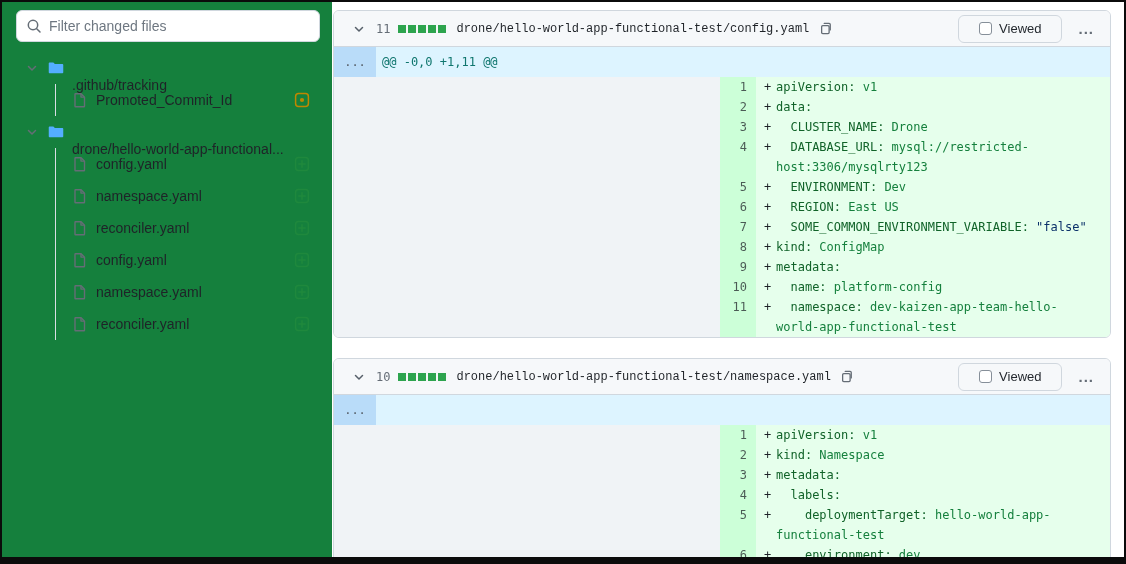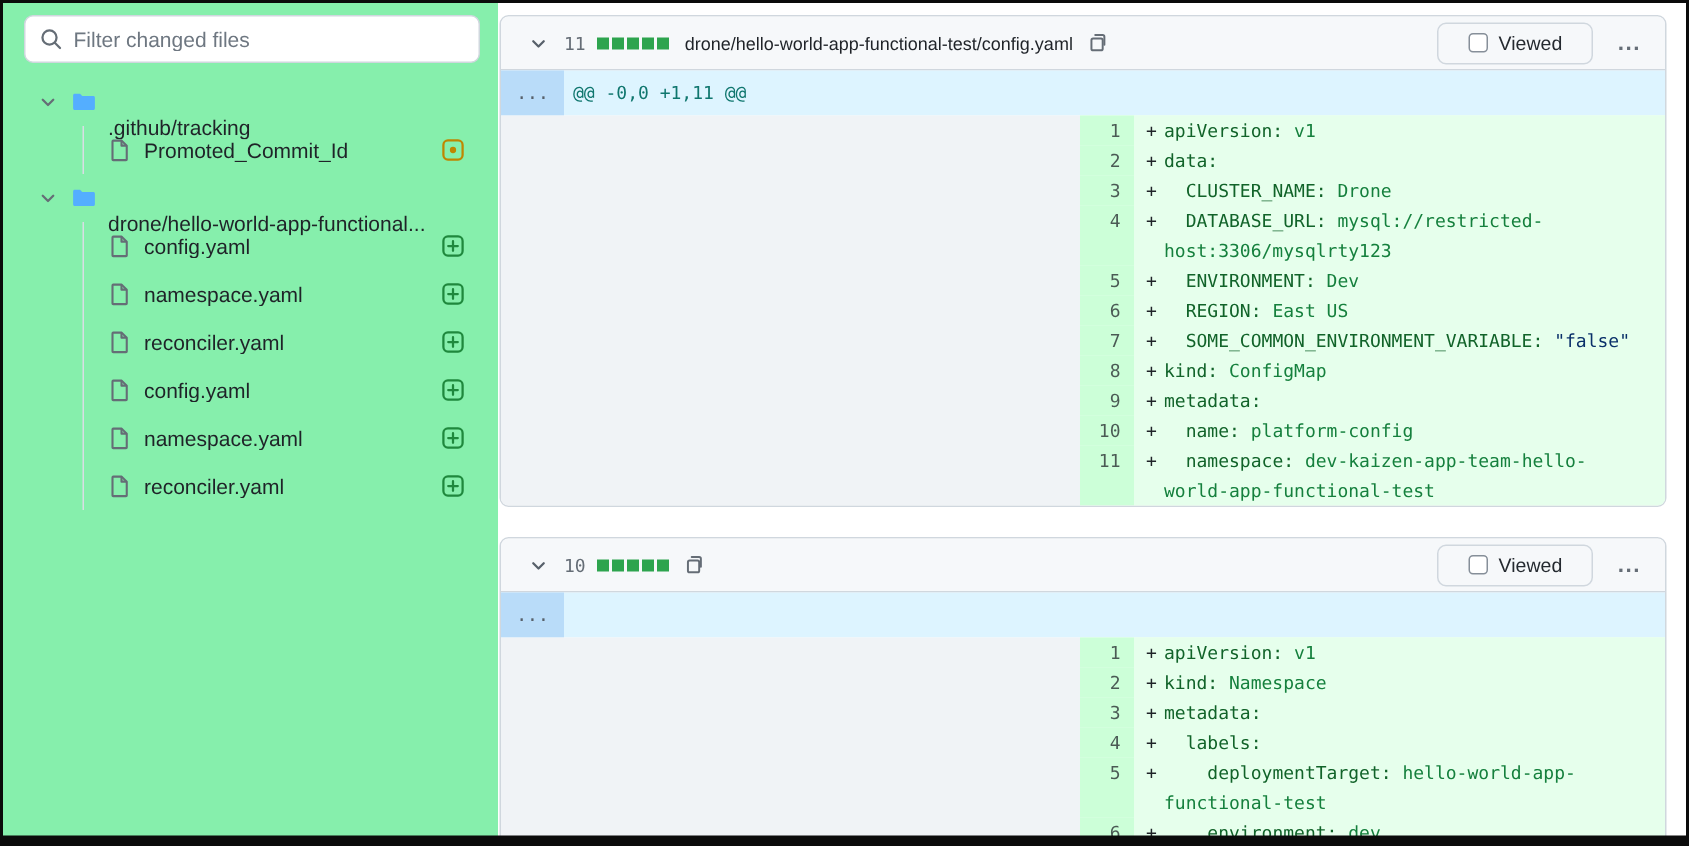--- a/index.html
+++ b/index.html
@@ -6,21 +6,21 @@
   html,body { background:#fff; }
   body { font-family:"Liberation Sans", sans-serif; color:#1f2328; }
 
   .frame { position:relative; width:1126px; height:564px; border:2px solid #0b0b0b;
            border-bottom:none; overflow:hidden; background:#fff; }
   .bottom-bar { position:absolute; left:0; right:0; bottom:0; height:7px; background:#0b0b0b; z-index:30; }
 
   .app { display:flex; width:100%; height:100%; }
 
   
-  .sidebar { width:330px; flex:0 0 330px; padding:8px 12px 8px 14px; background:#86efac; }
+  .sidebar { width:330px; flex:0 0 330px; padding:8px 12px 8px 14px; background:#15803d; }
   .filter-box { position:relative; height:32px; }
   .filter-box input { width:100%; height:32px; border:1px solid #d0d7de; border-radius:6px;
       padding:0 10px 0 32px; font-size:14px; font-family:"Liberation Sans",sans-serif; color:#1f2328;
       background:#fff; outline:none; }
   .filter-box input::placeholder { color:#6e7781; }
   .filter-box .search-ic { position:absolute; left:10px; top:8px; width:16px; height:16px; }
 
   .tree { margin-top:10px; font-size:14px; }
   .tree-group { }
   .folder-row { display:flex; align-items:center; height:32px; cursor:pointer; border-radius:6px; }
@@ -37,21 +37,21 @@
   .main { flex:1 1 auto; padding:8px 13px 0 1px; overflow:hidden; }
   .diff-panel { border:1px solid #d0d7de; border-radius:6px; margin-bottom:20px; overflow:hidden; background:#fff; }
 
   .panel-header { height:36px; background:#f6f8fa; border-bottom:1px solid #d0d7de;
       display:flex; align-items:center; padding:0 10px 0 14px; }
   .collapse-btn { width:22px; height:22px; border:none; background:transparent; display:flex; align-items:center;
       justify-content:center; cursor:pointer; color:#57606a; }
   .add-count { font-family:"DejaVu Sans Mono", monospace; font-size:12px; color:#656d76; margin-left:6px; }
   .diffstat { display:flex; gap:2px; margin-left:8px; }
   .diffstat-square { width:8px; height:8px; background:#2da44e; display:inline-block; }
-  .file-path { font-family:Liberation Sans, sans-serif; font-size:12px; color:#1f2328; margin-left:10px; white-space:nowrap; }
+  .file-path { font-family:Liberation Mono, monospace; font-size:12px; color:#1f2328; margin-left:10px; white-space:nowrap; }
   .copy-btn { width:22px; height:22px; border:none; background:transparent; margin-left:6px; cursor:pointer;
       display:flex; align-items:center; justify-content:center; }
   .header-spacer { flex:1 1 auto; }
   .viewed-btn { display:flex; align-items:center; gap:7px; height:28px; padding:0 20px; background:#f6f8fa;
       border:1px solid #d0d7de; border-radius:6px; font-size:13px; color:#24292f; cursor:pointer; }
   .viewed-cb { width:13px; height:13px; border:1px solid #868f99; border-radius:3px; background:#fff; display:inline-block; }
   .kebab-btn { border:none; background:transparent; margin-left:10px; padding:0 6px; cursor:pointer;
       color:#656d76; font-size:15px; letter-spacing:1px; font-weight:bold; }
 
   .hunk-row { height:30px; background:#ddf4ff; display:flex; align-items:stretch; }
@@ -370,20 +370,21 @@
               </svg>
       </button>
       <span class="add-count">10</span>
       <span class="diffstat">
               <span class="diffstat-square"></span>
               <span class="diffstat-square"></span>
               <span class="diffstat-square"></span>
               <span class="diffstat-square"></span>
               <span class="diffstat-square"></span>
             </span>
+      <span class="file-path">drone/hello-world-app-functional-test/namespace.yaml</span>
       <button class="copy-btn">
         <svg width="15" height="15" viewBox="0 0 16 16">
                 <path d="M5.5 2.5h5.25c.69 0 1.25.56 1.25 1.25V9.5" fill="none" stroke="#656d76" stroke-width="1.4" stroke-linecap="round"></path>
                 <rect x="2.8" y="5" width="8" height="8.4" rx="1.2" fill="none" stroke="#656d76" stroke-width="1.4"></rect>
               </svg>
       </button>
       <span class="header-spacer"></span>
       <button class="viewed-btn">
         <span class="viewed-cb"></span>
         <span>Viewed</span>

